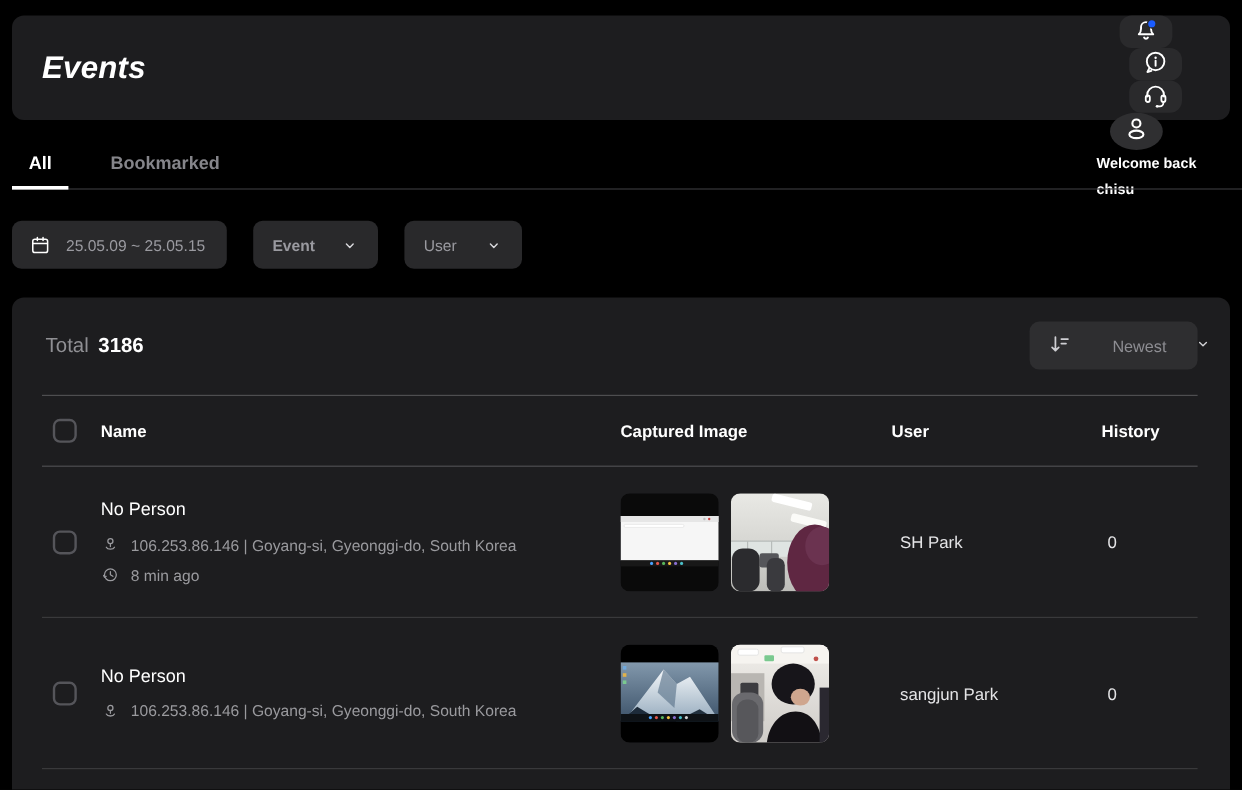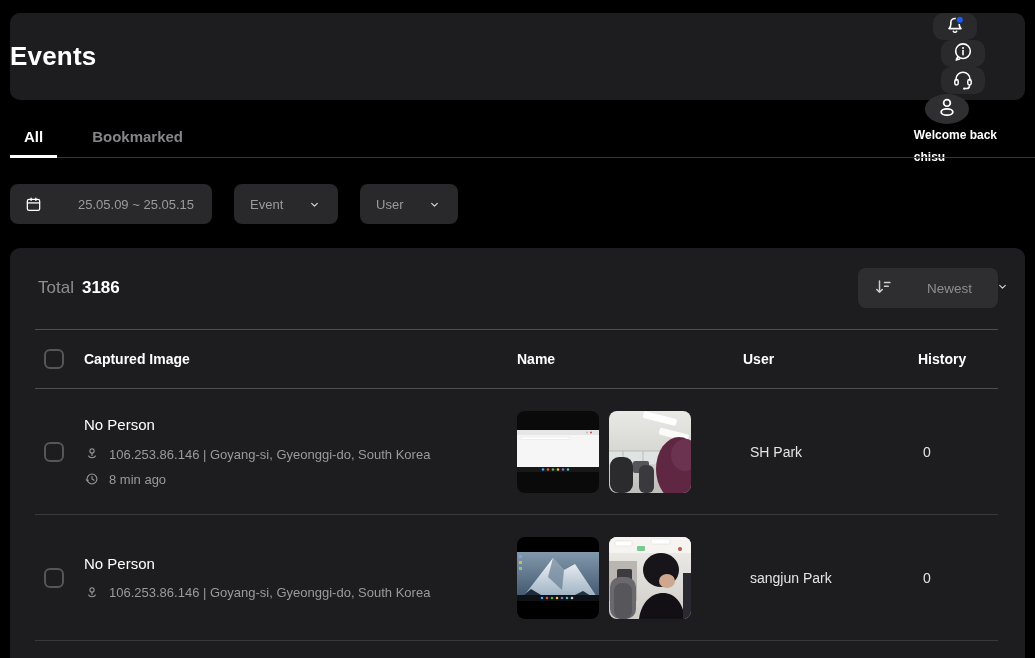--- a/index.html
+++ b/index.html
@@ -3,21 +3,21 @@
 <meta charset="utf-8">
 <style>
   * { margin:0; padding:0; box-sizing:border-box; }
   html,body { width:1035px; height:658px; background:#000; overflow:hidden;
     font-family:"Liberation Sans","DejaVu Sans",sans-serif; color:#fff; }
   .page { position:relative; width:1035px; height:658px; background:#000; }
 
   
   .header-card { position:absolute; left:10px; top:13px; width:1015px; height:87px;
     background:#1d1d1f; border-radius:10px; display:flex; align-items:center; }
-  .page-title { font-size:26px; font-weight:700; letter-spacing:.2px; }
+  .page-title { margin-left:25px; font-size:26px; font-weight:700; letter-spacing:.2px;font-style:italic; }
   .header-right { position:absolute; right:28px; top:0; height:100%;
     display:flex; align-items:center;flex-direction:column; }
   .icon-btn { width:44px; height:44px; border-radius:10px; background:#2a2a2c;
     display:flex; align-items:center; justify-content:center; margin-left:16px;
     border:none; cursor:pointer; }
   .icon-btn:first-child { margin-left:0; }
   .v-divider { width:1px; height:34px; background:#3f3f42; margin:0 12px 0 24px; }
   .avatar { width:44px; height:44px; border-radius:50%; background:#2f2f31;
     display:flex; align-items:center; justify-content:center; margin-right:17px; }
   .welcome { font-size:12px; font-weight:700; line-height:22px; color:#fff; }
@@ -26,25 +26,25 @@
   .tabs { position:absolute; left:10px; right:0; top:118px; height:40px;
     display:flex; align-items:stretch; border-bottom:1px solid #37373a; }
   .tab { display:flex; align-items:center; padding:0 14px; font-size:15px;
     color:#85858a; font-weight:600; cursor:pointer; border-bottom:3px solid transparent;
     margin-bottom:-1px; margin-right:21px; }
   .tab.active { color:#fff; font-weight:700; border-bottom-color:#fff; }
 
   
   .filters { position:absolute; left:10px; top:184px; display:flex; align-items:center; }
   .chip { height:40px; background:#29292b; border-radius:8px; display:flex;
-    align-items:center; color:#9a9aa0; font-size:13px; cursor:pointer; border:none;gap:23px; }
+    align-items:center; color:#9a9aa0; font-size:13px; cursor:pointer; border:none; }
   .chip.date { padding:0 18px 0 14px; margin-right:22px; }
   .chip.date .cal { margin-right:12px; display:flex; }
   .chip.select { justify-content:space-between; padding:0 16px; margin-right:22px; }
-  .chip.select.event { width:104px; }
+  .chip.select.event { width:104px;font-weight:bold; }
   .chip.select.user { width:98px; }
   .chip .chev { display:flex; }
 
   
   .panel { position:absolute; left:10px; top:248px; width:1015px; height:420px;
     background:#1d1d1f; border-radius:10px 10px 0 0; }
   .panel-head { display:flex; align-items:center; justify-content:space-between;
     padding:20px 27px 0 28px; }
   .total { font-size:17px; color:#8f8f93; align-self:center; }
   .total b { color:#fff; font-weight:700; margin-left:8px; }
@@ -187,22 +187,22 @@
         </span>
       </button>
     </div>
 
     <div class="table">
 
       <div class="t-grid t-head">
         <div>
             <span class="checkbox" style="display:block"></span>
           </div>
+        <div>Name</div>
         <div>Captured Image</div>
-        <div>Name</div>
         <div class="th-user">User</div>
         <div>History</div>
       </div>
 
       <div class="t-grid t-row">
         <div>
             <span class="checkbox" style="display:block"></span>
           </div>
         <div class="name-cell">
           <div class="ev-name">No Person</div>

